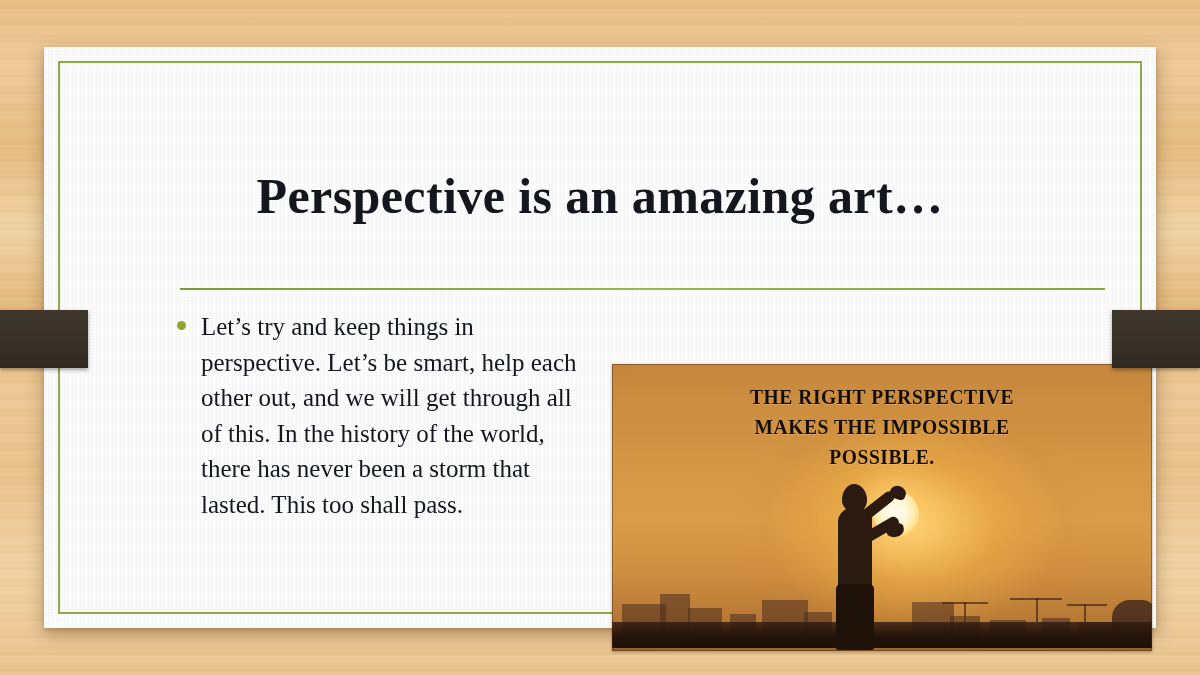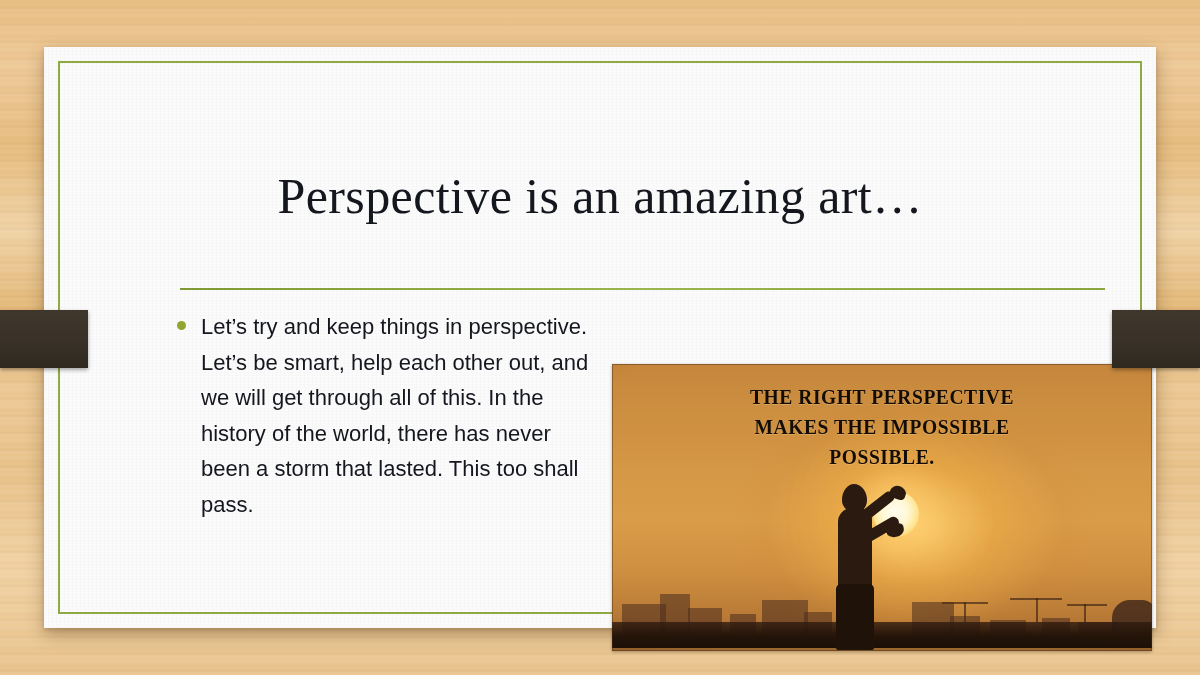--- a/index.html
+++ b/index.html
@@ -83,21 +83,21 @@
 
   
   .slide-title {
     position: absolute;
     left: 90px;
     top: 120px;
     width: 932px;
     text-align: center;
     font-family: "Liberation Serif", serif;
     font-size: 50px;
-    font-weight: 400;
+    font-weight: 700;
     color: #15171f;
     letter-spacing: 0.4px;
     white-space: nowrap;
   }
 
   
   .title-rule {
     position: absolute;
     left: 136px;
     top: 241px;
@@ -121,22 +121,22 @@
     flex: 0 0 auto;
     width: 9px;
     height: 9px;
     border-radius: 50%;
     background: #93a530;
     margin-top: 12px;
     margin-right: 15px;
   }
   .bullet-text {
     flex: 1 1 auto;
-    font-family: Liberation Sans, sans-serif;
-    font-size: 22px;
+    font-family: Liberation Serif, serif;
+    font-size: 25px;
     line-height: 35.5px;
     color: #15171f;
     text-align: left;
   }
 
   
   .photo {
     position: absolute;
     left: 568px;
     top: 289px;

